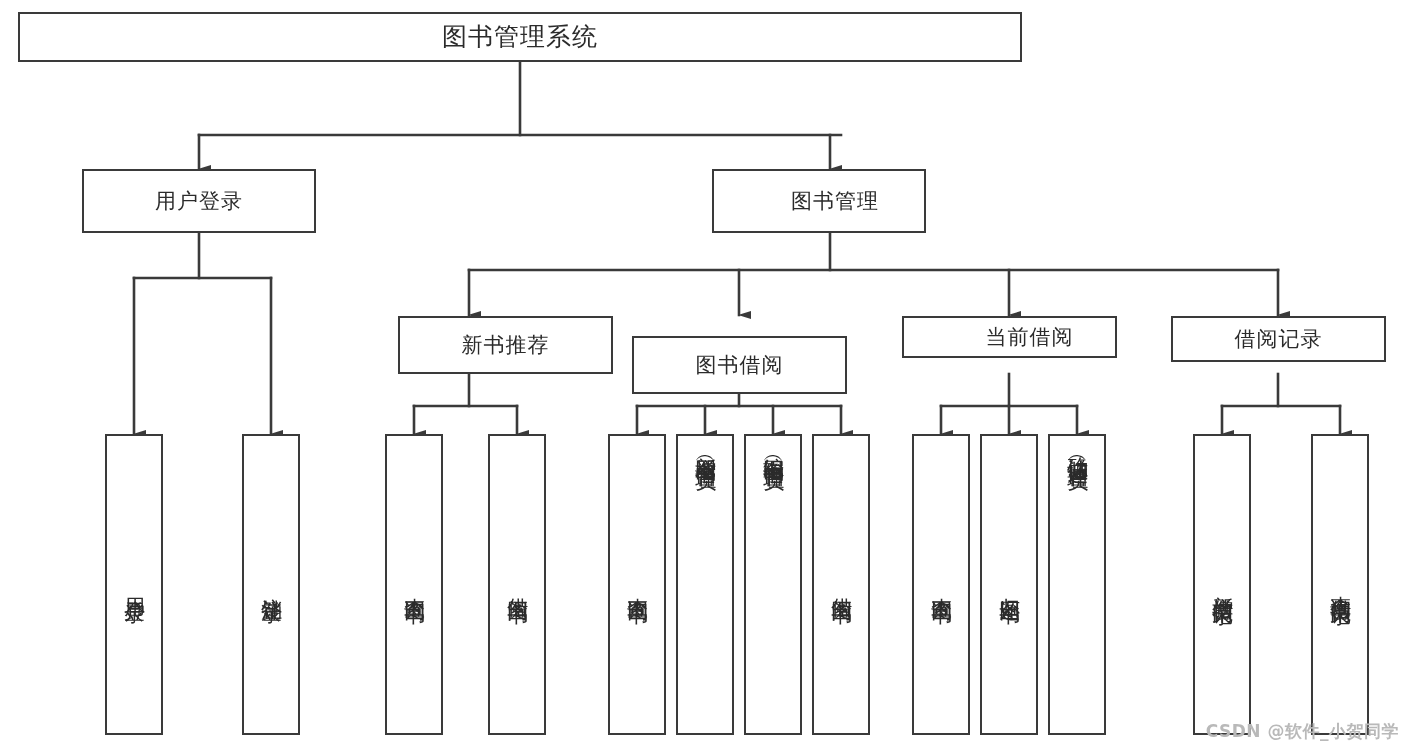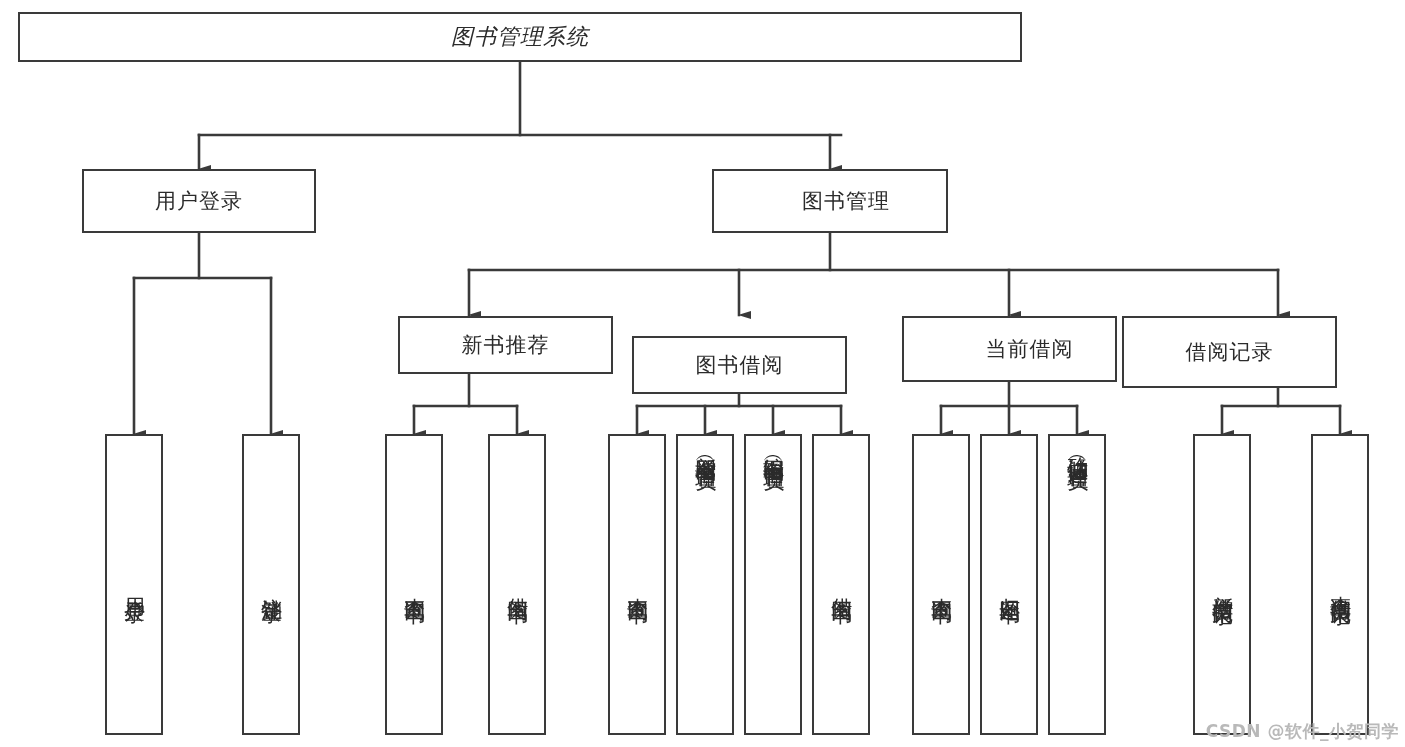--- a/index.html
+++ b/index.html
@@ -42,22 +42,21 @@
     line-height: 1.18;
     color: #2b2b2b;
   }
   
   .node.horiz .node-label {
     font-size: 21px;
     letter-spacing: 1px;
     white-space: nowrap;
   }
   .node.root .node-label {
-    font-size: 22px;
-    font-style: italic;
+    font-size: 25px;
   }
   
   .node.leaf {
     align-items: flex-start;
     justify-content: center;
     padding-top: 0;
   }
   .node.leaf .node-label {
     writing-mode: vertical-rl;
     text-orientation: upright;
@@ -147,34 +146,34 @@
     </g>
   </svg>
 
   <div class="node horiz root" style="left:18px; top:12px; width:1004px; height:50px;">
     <span class="node-label">图书管理系统</span>
   </div>
 
   <div class="node horiz" style="left:82px; top:169px; width:234px; height:64px;">
     <span class="node-label">用户登录</span>
   </div>
-  <div class="node horiz" style="left:712px; top:169px; width:236px; height:64px;padding-left:32px;">
+  <div class="node horiz" style="left:712px; top:169px; width:214px; height:64px;padding-left:32px;">
     <span class="node-label">图书管理</span>
   </div>
 
   <div class="node horiz" style="left:362px; top:316px; width:215px; height:58px;margin-left:36px;">
     <span class="node-label">新书推荐</span>
   </div>
   <div class="node horiz" style="left:632px; top:316px; width:215px; height:58px;margin-top:20px;">
     <span class="node-label">图书借阅</span>
   </div>
-  <div class="node horiz" style="left:902px; top:316px; width:215px; height:66px;padding-left:40px;">
+  <div class="node horiz" style="left:902px; top:316px; width:215px; height:42px;padding-left:40px;">
     <span class="node-label">当前借阅</span>
   </div>
-  <div class="node horiz" style="left:1122px; top:316px; width:215px; height:72px;">
+  <div class="node horiz" style="left:1171px; top:316px; width:215px; height:46px;">
     <span class="node-label">借阅记录</span>
   </div>
 
   <div class="node leaf" style="left:105px; top:434px; width:58px; height:301px;">
     <span class="leaf-inner">
       <span class="node-label">用户登录</span>
     </span>
   </div>
   <div class="node leaf" style="left:242px; top:434px; width:58px; height:301px;">
     <span class="leaf-inner">

